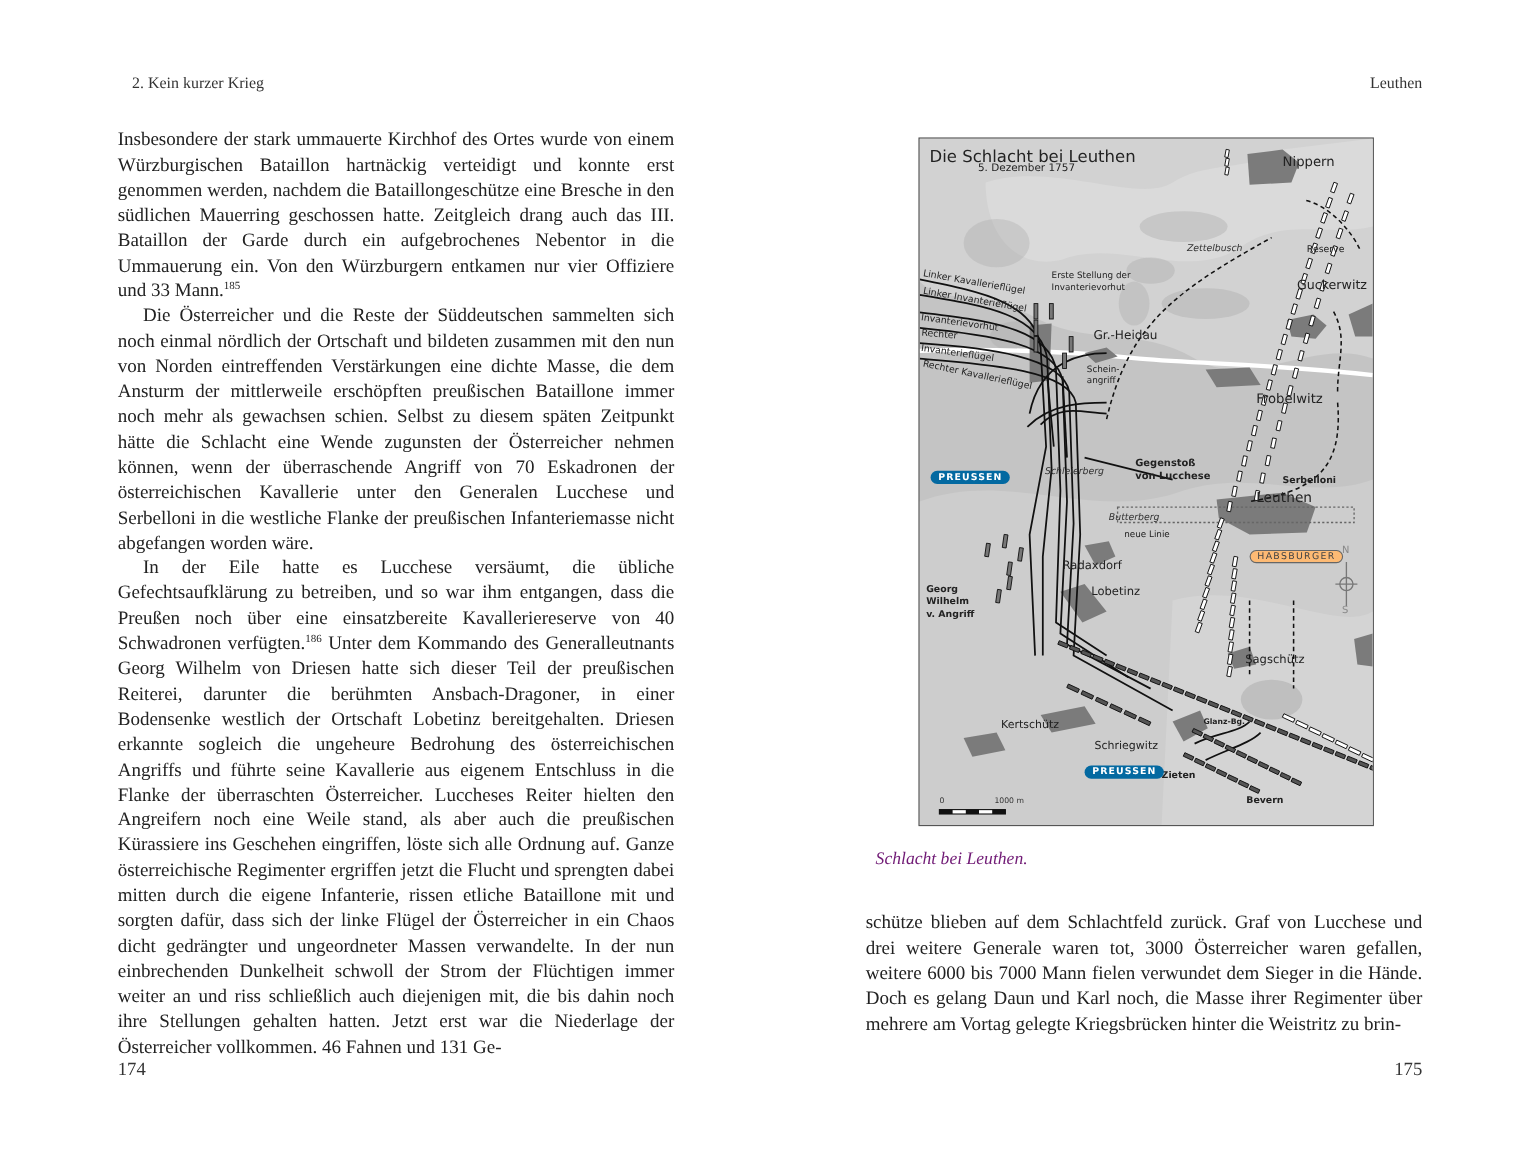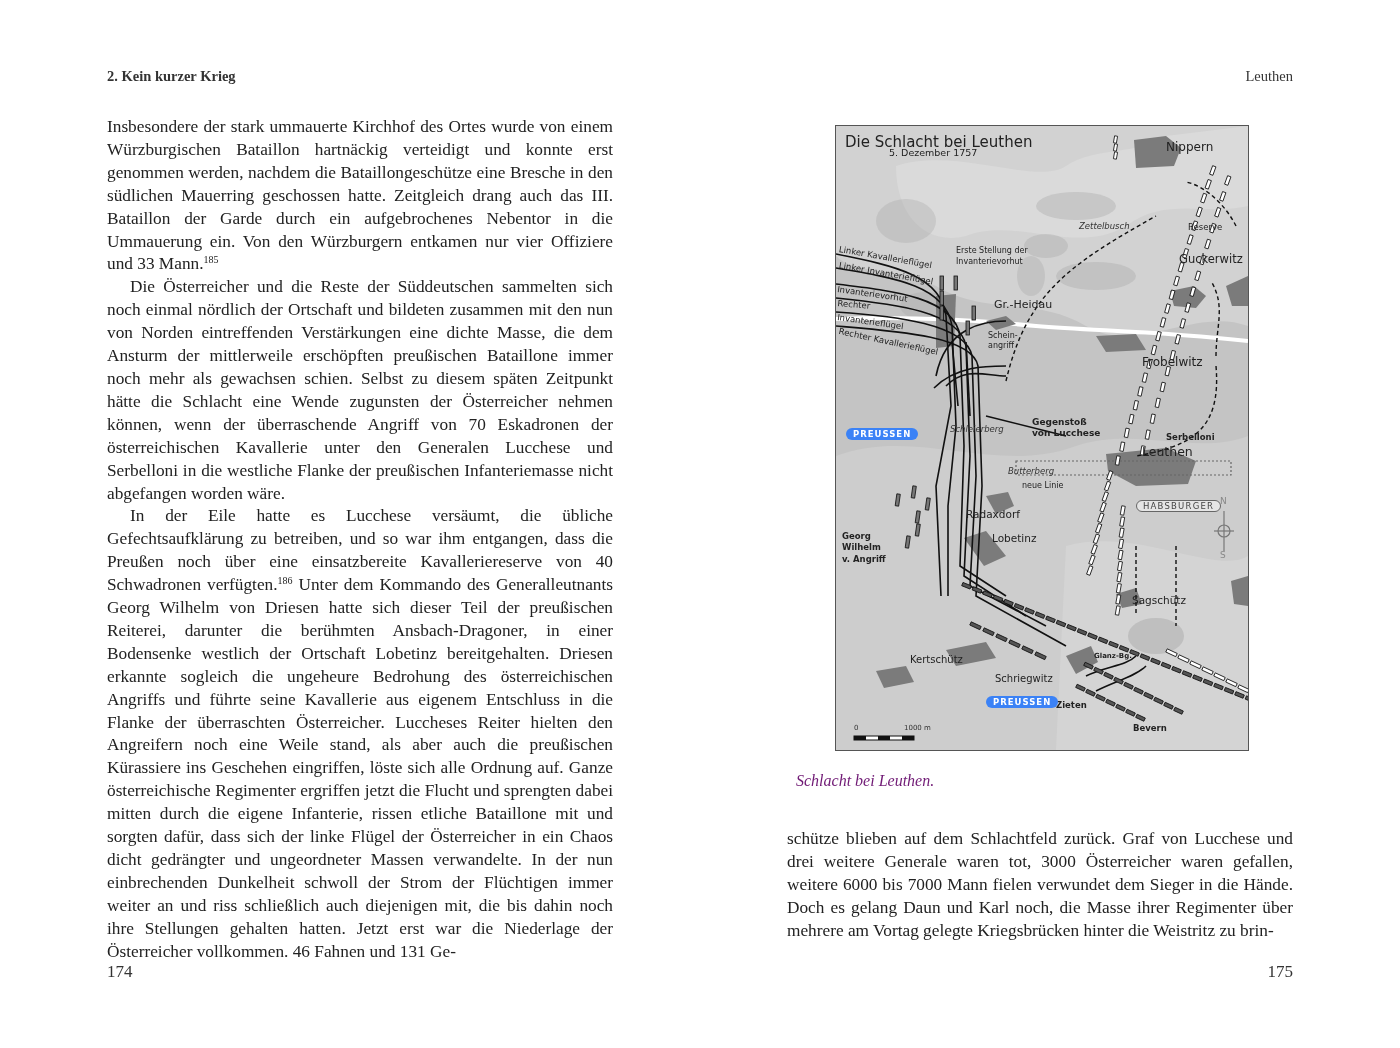--- a/index.html
+++ b/index.html
@@ -1,40 +1,40 @@
 <!DOCTYPE html>
 <html><head>
   <meta charset="utf-8">
   <style>
     html, body { margin:0; padding:0; background:#ffffff; }
     body { width:1400px; height:1048px; position:relative; overflow:hidden;
       font-family:"Liberation Serif","DejaVu Serif",serif; color:#222; }
     .running-head { position:absolute; top:68px; font-size:14.5px; color:#333; }
-    .rh-left { left:107px;font-weight:bold; }
+    .rh-left { left:120px; }
     .rh-right { right:107px; }
     .page-num { position:absolute; top:962px; font-size:17px; color:#333; }
     .pn-left { left:107px; }
     .pn-right { right:107px; }
     .col { position:absolute; font-size:17.3px; line-height:22.9px; text-align:justify; color:#222; }
     .col-left { left:107px; top:116px; width:506px; }
     .col-right { left:787px; top:828px; width:506px; }
     .col p { margin:0; }
     .col p.indent { text-indent:23px; }
     .col p.cont { text-indent:0; }
     sup { font-size:10px; line-height:0; vertical-align:6px; }
     .caption { position:absolute; left:796px; top:772px; font-size:16px; font-style:italic; color:#701a75; }
     .map { position:absolute; left:835px; top:125px; width:412px; height:624px;
       border:1px solid #555; background:#c9c9c9; overflow:hidden; }
     .map svg { position:absolute; left:0; top:0; }
     .map-title { position:absolute; left:9px; top:7px; font-family:"DejaVu Sans",sans-serif; font-size:15px; color:#222; }
     .map-subtitle { position:absolute; left:9px; top:21px; font-family:"DejaVu Sans",sans-serif; font-size:9.5px; color:#222;margin-left:44px; }
     .badge { position:absolute; font-family:"DejaVu Sans",sans-serif; font-size:8.5px; font-weight:bold;
-      letter-spacing:1px; color:#fff; background:#3b82f6; border-radius:8px; padding:1px 7px; }
+      letter-spacing:1px; color:#fff; background:#0369a1; border-radius:8px; padding:1px 7px; }
     .badge-outline { position:absolute; font-family:"DejaVu Sans",sans-serif; font-size:8.5px; letter-spacing:1.2px;
-      color:#444; background:#e5e5e5; border:1.5px solid #666; border-radius:8px; padding:0 6px; }
+      color:#444; background:#fdba74; border:1.5px solid #666; border-radius:8px; padding:0 6px; }
   </style>
 </head>
 <body>
 
 <div class="running-head rh-left">2.  Kein kurzer Krieg</div>
 <div class="running-head rh-right">Leuthen</div>
 
 <div class="col col-left">
   <p class="cont"><span>Insbesondere der stark ummauerte Kirchhof des Ortes wurde von einem Würzburgischen Bataillon hartnäckig verteidigt und konnte erst genommen werden, nachdem die Bataillongeschütze eine Bresche in den südlichen Mauerring geschossen hatte. Zeitgleich drang auch das III. Bataillon der Garde durch ein aufgebrochenes Nebentor in die Ummauerung ein. Von den Würzburgern entkamen nur vier Offiziere und 33 Mann.</span><sup>185</sup></p>
   <p class="indent">Die Österreicher und die Reste der Süddeutschen sammelten sich noch einmal nördlich der Ortschaft und bildeten zusammen mit den nun von Norden eintreffenden Verstärkungen eine dichte Masse, die dem Ansturm der mittlerweile erschöpften preußischen Bataillone immer noch mehr als gewachsen schien. Selbst zu diesem späten Zeitpunkt hätte die Schlacht eine Wende zugunsten der Österreicher nehmen können, wenn der überraschende Angriff von 70 Eskadronen der österreichischen Kavallerie unter den Generalen Lucchese und Serbelloni in die westliche Flanke der preußischen Infanteriemasse nicht abgefangen worden wäre.</p>

